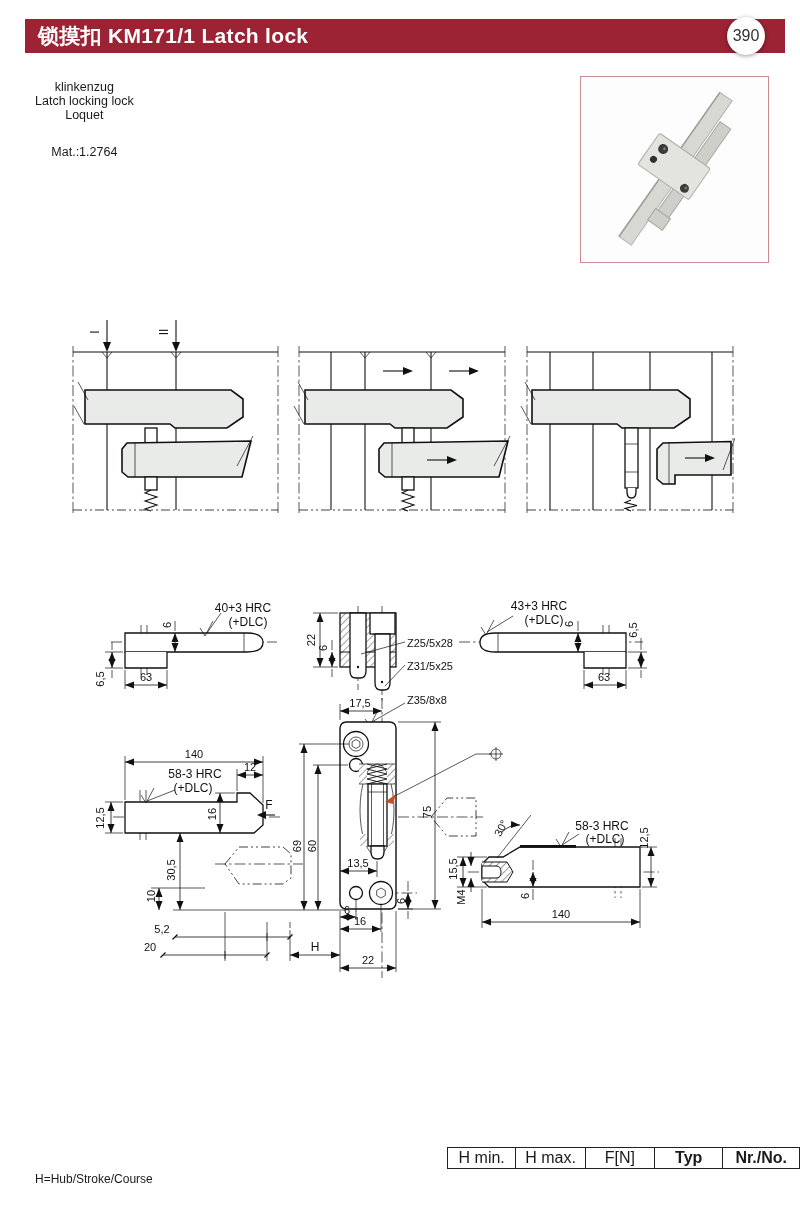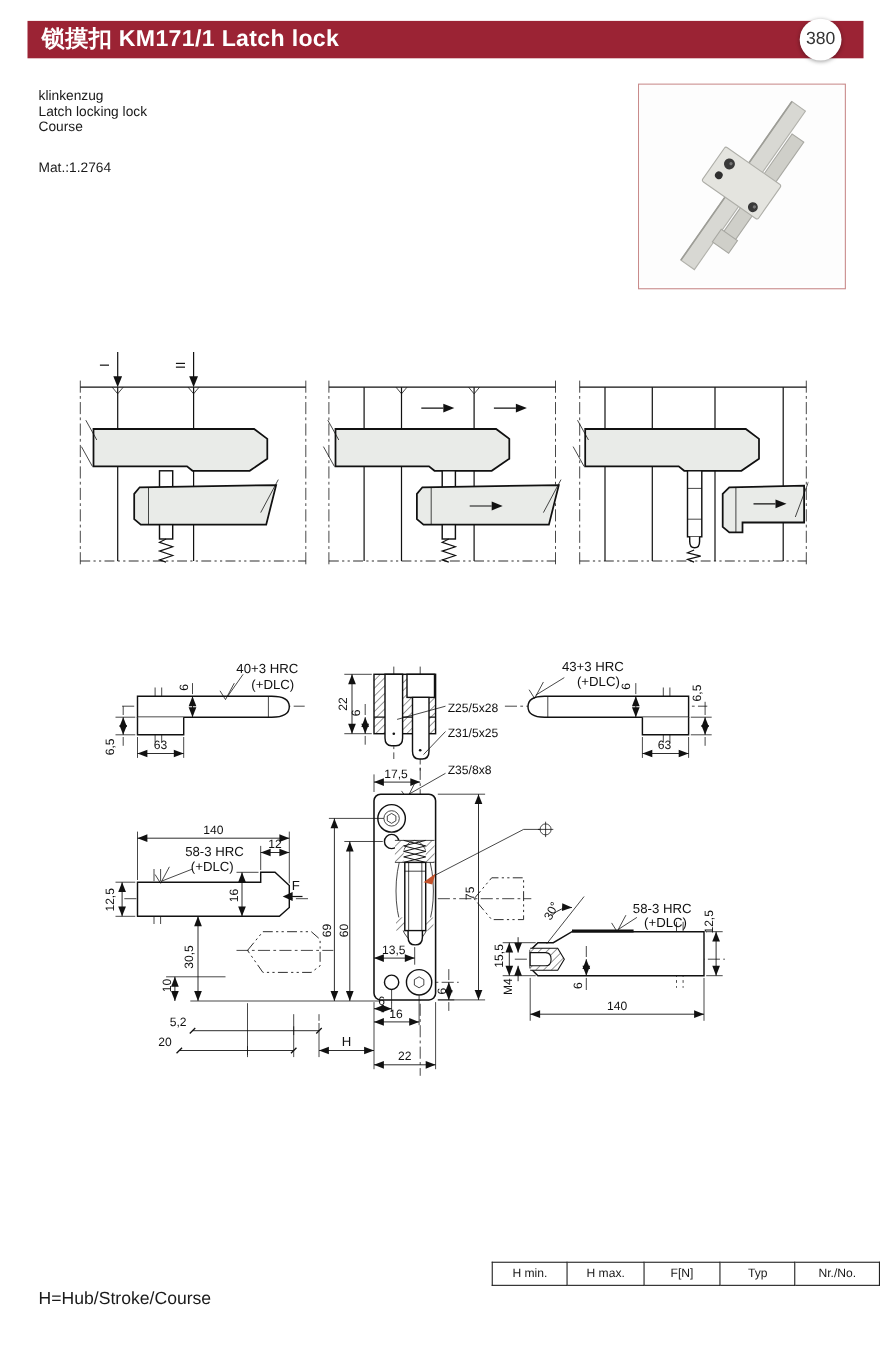--- a/index.html
+++ b/index.html
@@ -7,55 +7,55 @@
        font-family:"Liberation Sans",sans-serif;color:#1a1a1a;}
   .abs{position:absolute;}
   
   #header-bar{left:25px;top:19px;width:760px;height:34px;background:#9b2334;}
   #header-title{color:#fff;font-size:21px;font-weight:bold;line-height:34px;padding-left:13px;
                 letter-spacing:.3px;white-space:nowrap;}
   #page-circle{left:727px;top:17px;width:38px;height:38px;border-radius:50%;background:#fff;
                box-shadow:0 1px 4px rgba(0,0,0,.4);text-align:center;line-height:38px;
                font-size:16px;color:#333;z-index:2;}
   
-  #intro{left:35px;top:80px;font-size:12.5px;line-height:14px;}
+  #intro{left:35px;top:80px;font-size:12.5px;line-height:14px;text-align:center;}
   #intro p{margin:0;}
   #intro .mat{margin-top:23px;}
   
   #photo-box{left:580px;top:76px;width:187px;height:185px;border:1px solid #c98b8b;background:#fff;}
   
   svg text{font-family:"Liberation Sans",sans-serif;font-size:11px;fill:#111;}
   svg text.lbl{font-size:12px;}
   .part{fill:#fff;stroke:#111;stroke-width:1.3;}
   .sp{fill:#e9ebe8;stroke:#111;stroke-width:1.6;}
   .thin{fill:none;stroke:#111;stroke-width:0.7;}
   .med{fill:none;stroke:#111;stroke-width:1.1;}
   .dim{fill:none;stroke:#111;stroke-width:0.8;}
   .cl{fill:none;stroke:#111;stroke-width:0.7;stroke-dasharray:11 3 2.5 3;}
   .ph{fill:none;stroke:#111;stroke-width:0.8;stroke-dasharray:9 3 2 3 2 3;}
   
-  #footer-note{left:35px;top:1172px;font-size:16px;}
+  #footer-note{left:35px;top:1172px;font-size:12px;}
   #spec-table{left:447px;top:1147px;border-collapse:collapse;}
-  #spec-table td{border:1.3px solid #222;height:20px;text-align:center;font-size:11px;
+  #spec-table td{border:1.3px solid #222;height:20px;text-align:center;font-size:16px;
                  padding:0 4px;}
-  #spec-table td.b{font-weight:normal;}
+  #spec-table td.b{font-weight:bold;}
   .c0{width:60px}.c1{width:61px}.c2{width:61px}.c3{width:60px}.c4{width:68px}
 </style>
 </head>
 <body>
 
 <div class="abs" id="header-bar">
   <div id="header-title">锁摸扣  KM171/1 Latch lock</div>
 </div>
-<div class="abs" id="page-circle">380</div>
+<div class="abs" id="page-circle">390</div>
 
 <div class="abs" id="intro">
   <p>klinkenzug</p>
   <p>Latch locking lock</p>
-  <p>Course</p>
+  <p>Loquet</p>
   <p class="mat">Mat.:1.2764</p>
 </div>
 
 <div class="abs" id="photo-box">
   <svg width="185" height="183" viewBox="0 0 185 183">
     <rect width="185" height="183" fill="#fdfdfd"></rect>
     <g transform="translate(95,92) rotate(35)">
       <rect x="-8" y="-88" width="15" height="176" fill="#d8d8d3" stroke="#b2b2ac"></rect>
       <line x1="-8" y1="-88" x2="-8" y2="88" stroke="#9d9d97" stroke-width="1.5"></line>
       <rect x="9" y="-64" width="13" height="120" fill="#cfcfc9" stroke="#a8a8a2"></rect>

